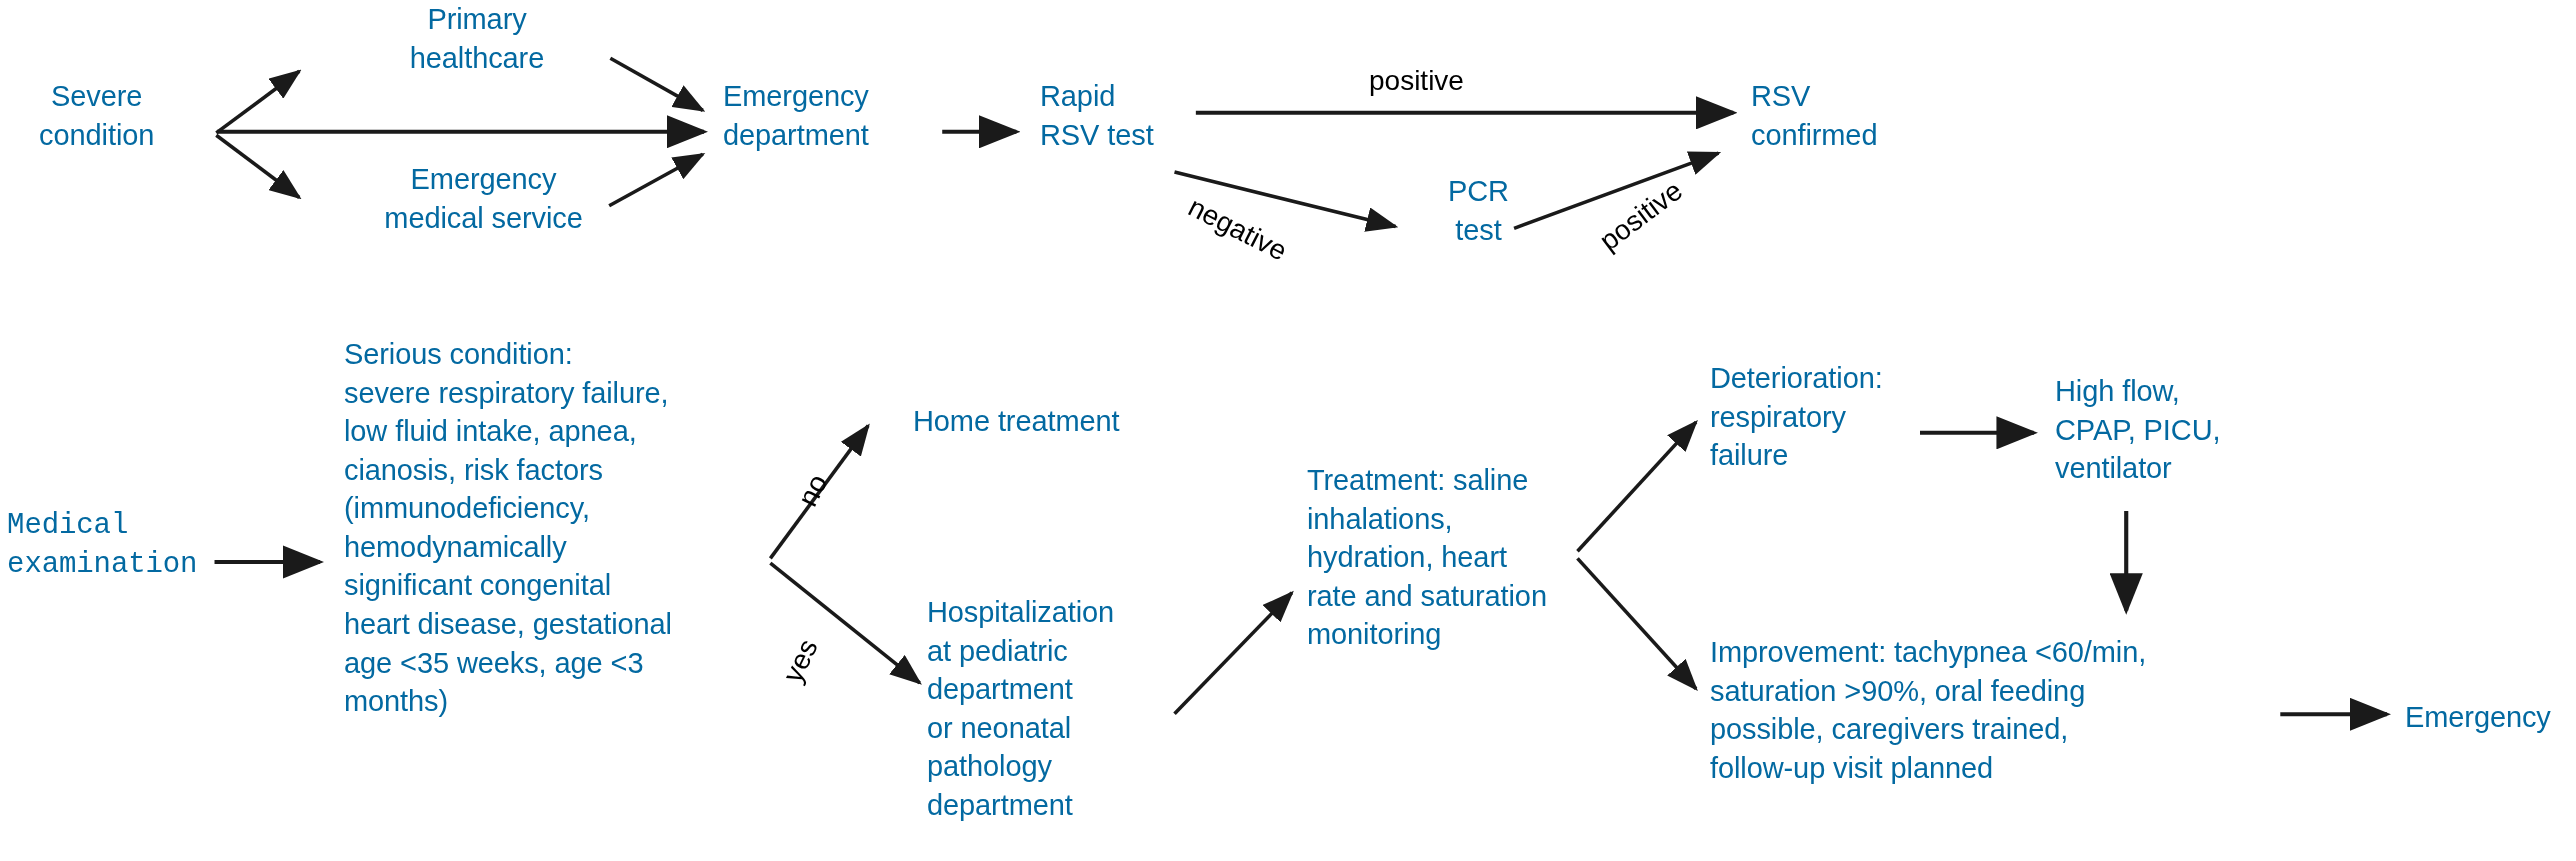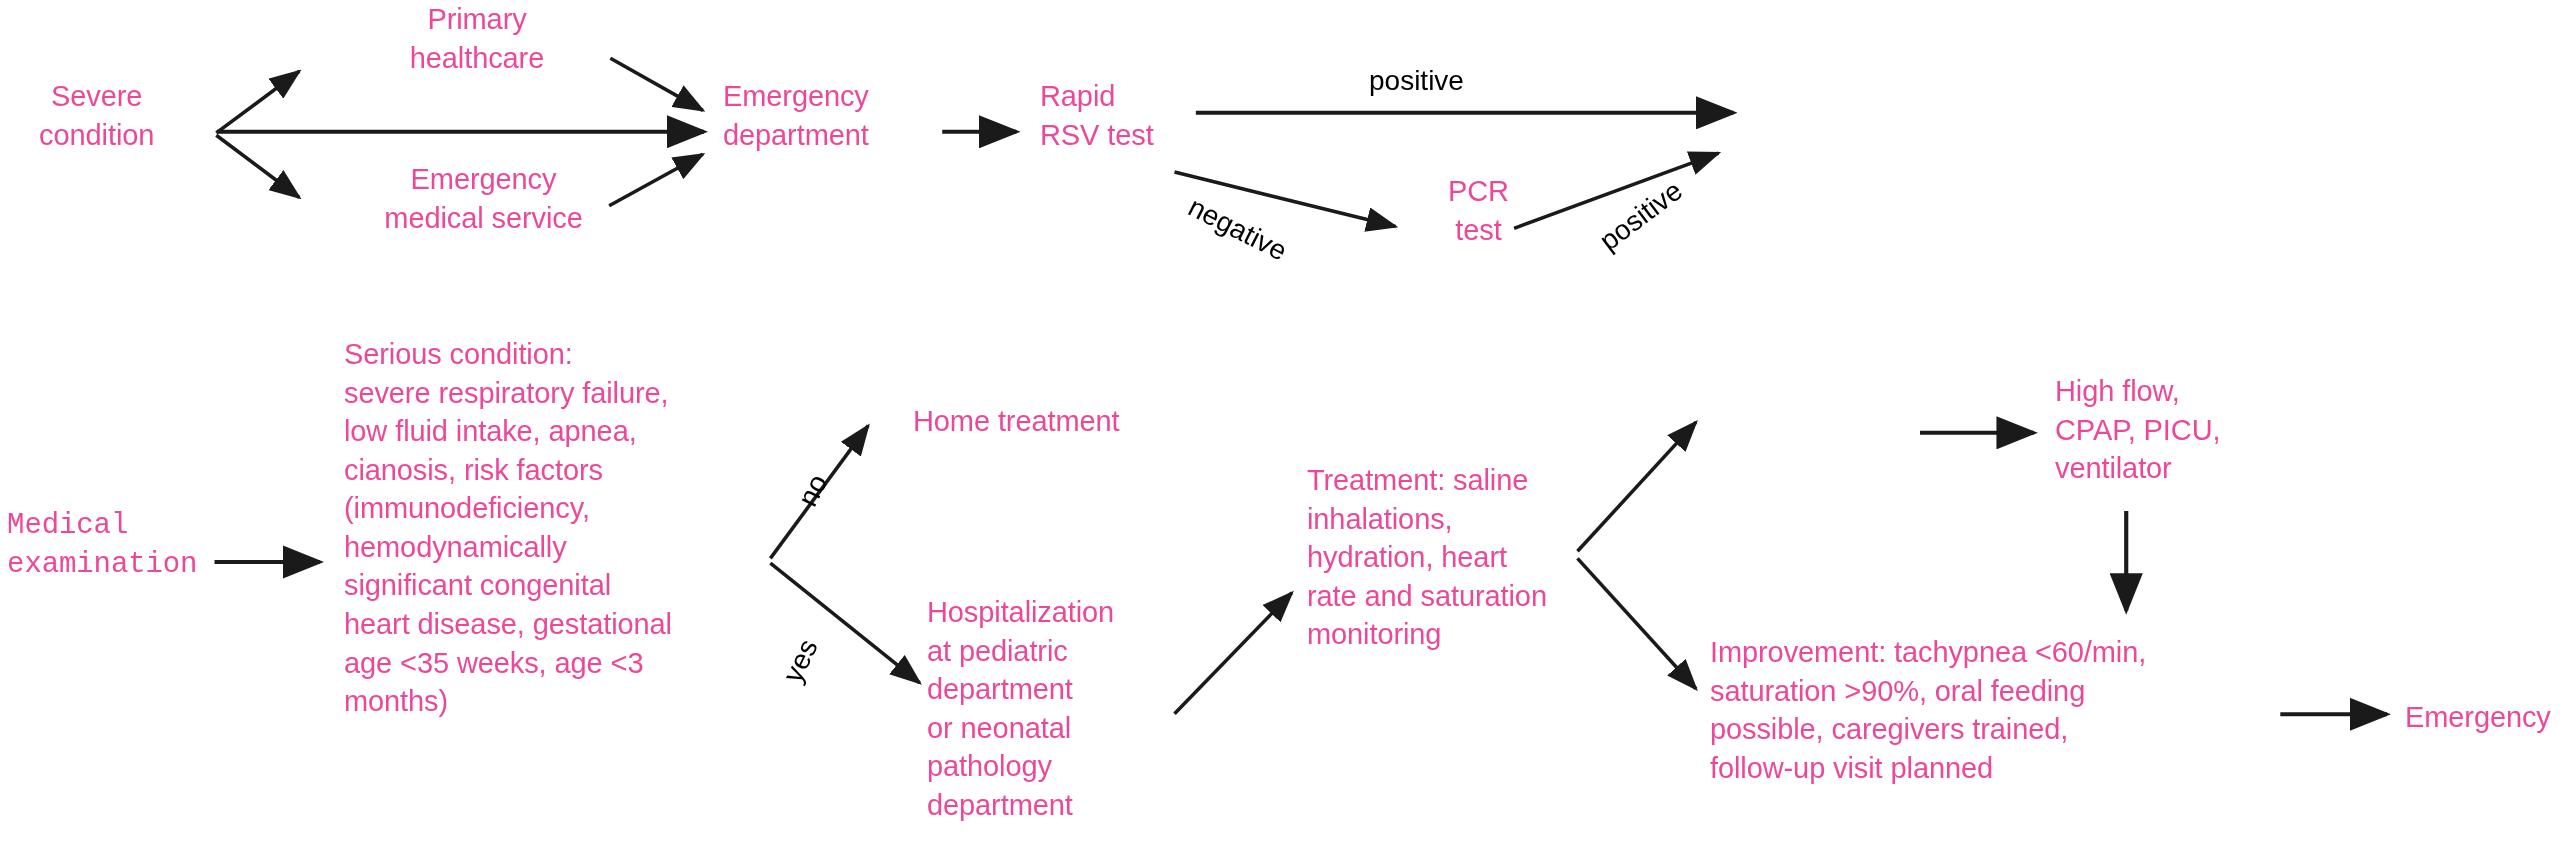--- a/index.html
+++ b/index.html
@@ -22,21 +22,21 @@
     left: 0;
     top: 0;
     width: 2576px;
     height: 862px;
     pointer-events: none;
   }
   .node {
     position: absolute;
     font-size: 29px;
     line-height: 1.33;
-    color: #ec4899;
+    color: #0369a1;
     white-space: pre-line;
     letter-spacing: -0.1px;
   }
   .edge-label {
     position: absolute;
     font-size: 28px;
     line-height: 1.2;
     color: #000000;
     white-space: nowrap;
   }
@@ -108,20 +108,22 @@
 
   <div class="node" style="left:723px; top:77px; width:213px;">Emergency
 department</div>
 
   <div class="node" style="left:1040px; top:77px; width:166px;">Rapid
 RSV test</div>
 
   <div class="node" style="left:1419px; top:172px; width:119px; text-align:center;">PCR
 test</div>
 
+  <div class="node" style="left:1751px; top:77px; width:196px;">RSV
+confirmed</div>
 
   <div class="edge-label" style="left:1369px; top:64px;">positive</div>
 
   <div class="edge-label rot-neg" style="left:1198px; top:190px;">negative</div>
 
   <div class="edge-label rot-pos" style="left:1593px; top:231px;">positive</div>
 
   <div class="node" style="left:7.1px; top:507px; width:196px;font-family:Liberation Mono, monospace;">Medical
 examination</div>
 
@@ -144,20 +146,23 @@
 or neonatal
 pathology
 department</div>
 
   <div class="node" style="left:1307px; top:461px; width:273px;">Treatment: saline
 inhalations,
 hydration, heart
 rate and saturation
 monitoring</div>
 
+  <div class="node" style="left:1710px; top:359px; width:219px;">Deterioration:
+respiratory
+failure</div>
 
   <div class="node" style="left:2055px; top:372px; width:225px;">High flow,
 CPAP, PICU,
 ventilator</div>
 
   <div class="node" style="left:1710px; top:625px; width:569px;margin-top:8px;">Improvement: tachypnea &lt;60/min,
 saturation &gt;90%, oral feeding
 possible, caregivers trained,
 follow-up visit planned</div>
 

